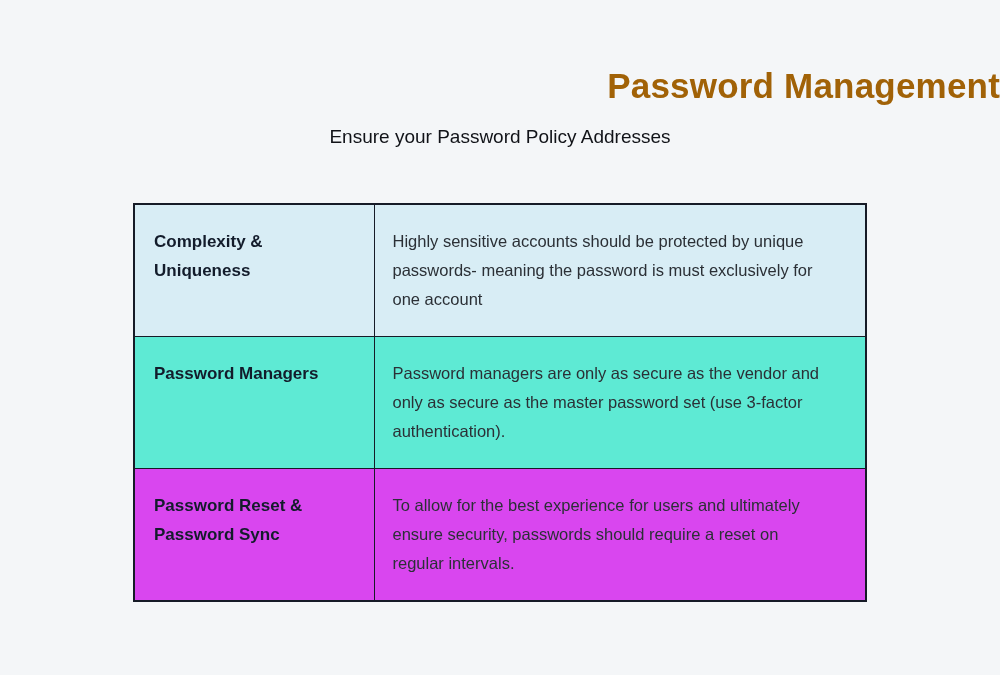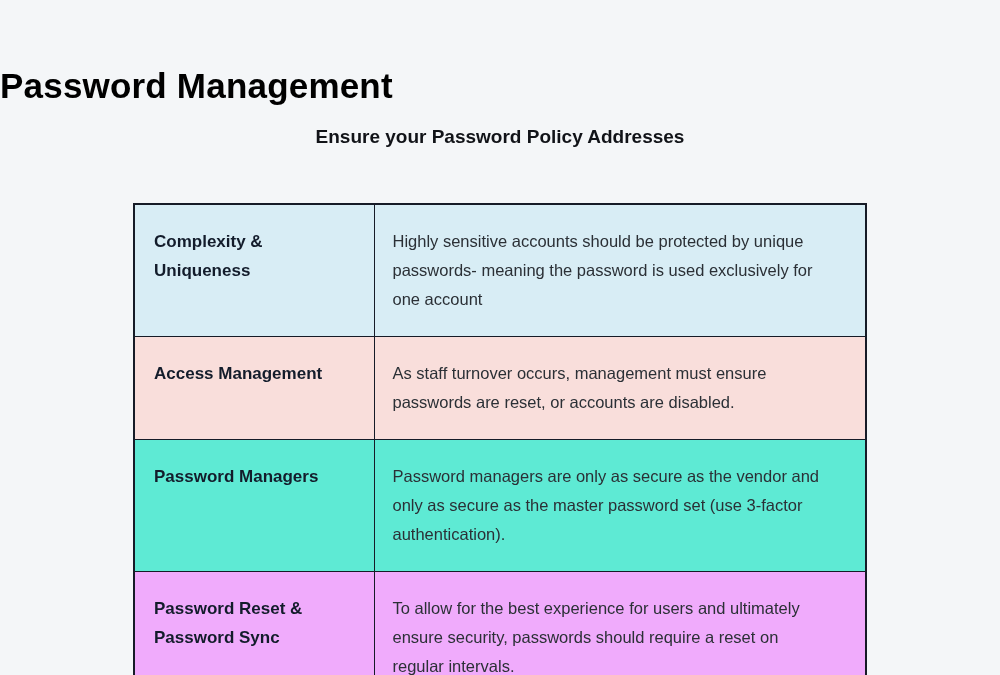--- a/index.html
+++ b/index.html
@@ -18,30 +18,30 @@
     background: var(--page-bg);
     font-family: "Liberation Sans", sans-serif;
     color: var(--heading-color);
   }
   .page {
     width: 1000px;
     height: 675px;
     padding-top: 66px;
   }
   .page-title {
-    text-align: left;
+    text-align: right;
     font-size: 35px;
     font-weight: 700;
     letter-spacing: 0.2px;
-    color: #000000;
+    color: #a16207;
   }
   .page-subtitle {
     text-align: center;
     font-size: 19px;
-    font-weight: 700;
+    font-weight: 400;
     margin-top: 20px;
     color: #111318;
   }
   .policy-table {
     width: 734px;
     margin: 55px auto 0 auto;
     border-collapse: collapse;
     border: 2px solid var(--border-color);
   }
   .policy-table td {
@@ -69,32 +69,28 @@
 <body>
 
 <div class="page">
   <h1 class="page-title">Password Management</h1>
   <div class="page-subtitle">Ensure your Password Policy Addresses</div>
 
   <table class="policy-table">
     <tbody>
   <tr style="background: rgb(216, 237, 245);">
     <td class="label-cell">Complexity &amp; Uniqueness</td>
-    <td class="desc-cell">Highly sensitive accounts should be protected by unique passwords- meaning the password is used exclusively for one account</td>
+    <td class="desc-cell">Highly sensitive accounts should be protected by unique passwords- meaning the password is must exclusively for one account</td>
   </tr>
 
-  <tr style="background: rgb(249, 222, 219);">
-    <td class="label-cell">Access Management</td>
-    <td class="desc-cell">As staff turnover occurs, management must ensure passwords are reset, or accounts are disabled.</td>
-  </tr>
 
   <tr style="background: #5eead4;">
     <td class="label-cell">Password Managers</td>
     <td class="desc-cell">Password managers are only as secure as the vendor and only as secure as the master password set (use 3-factor authentication).</td>
   </tr>
 
-  <tr style="background: #f0abfc;">
+  <tr style="background: #d946ef;">
     <td class="label-cell">Password Reset &amp; Password Sync</td>
     <td class="desc-cell">To allow for the best experience for users and ultimately ensure security, passwords should require a reset on regular intervals.</td>
   </tr>
 </tbody>
   </table>
 </div>
 
 </body></html>

